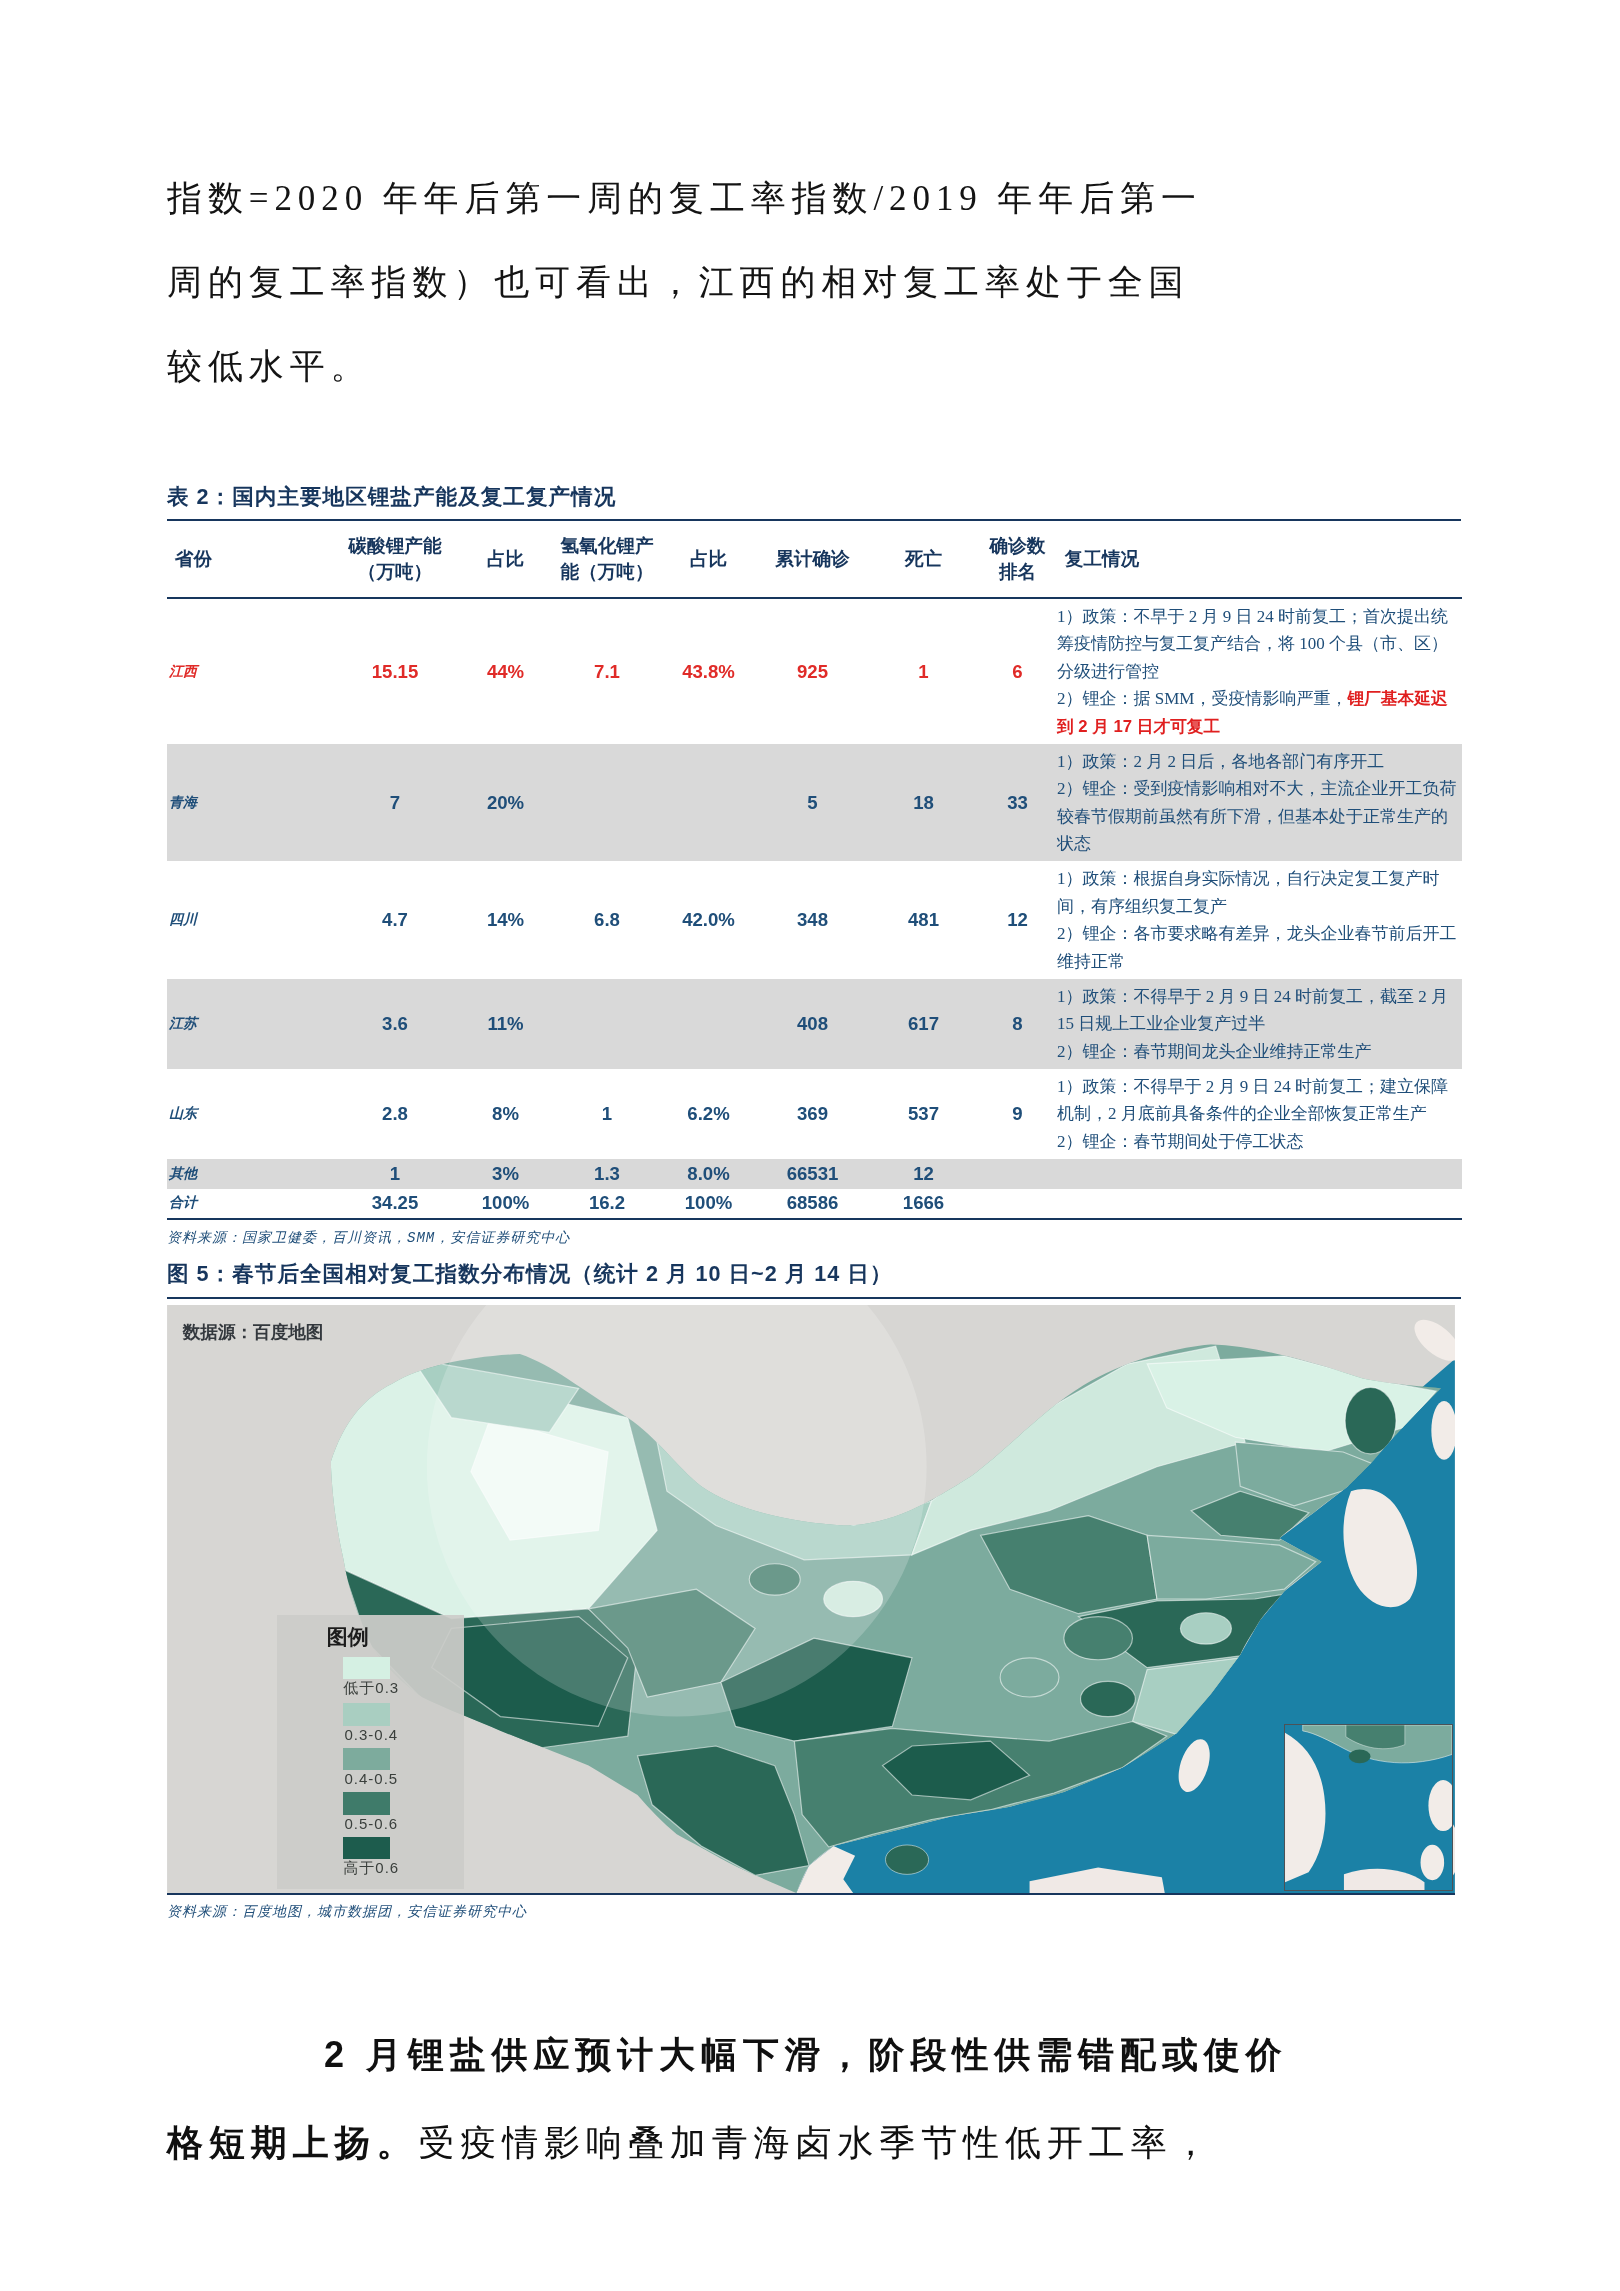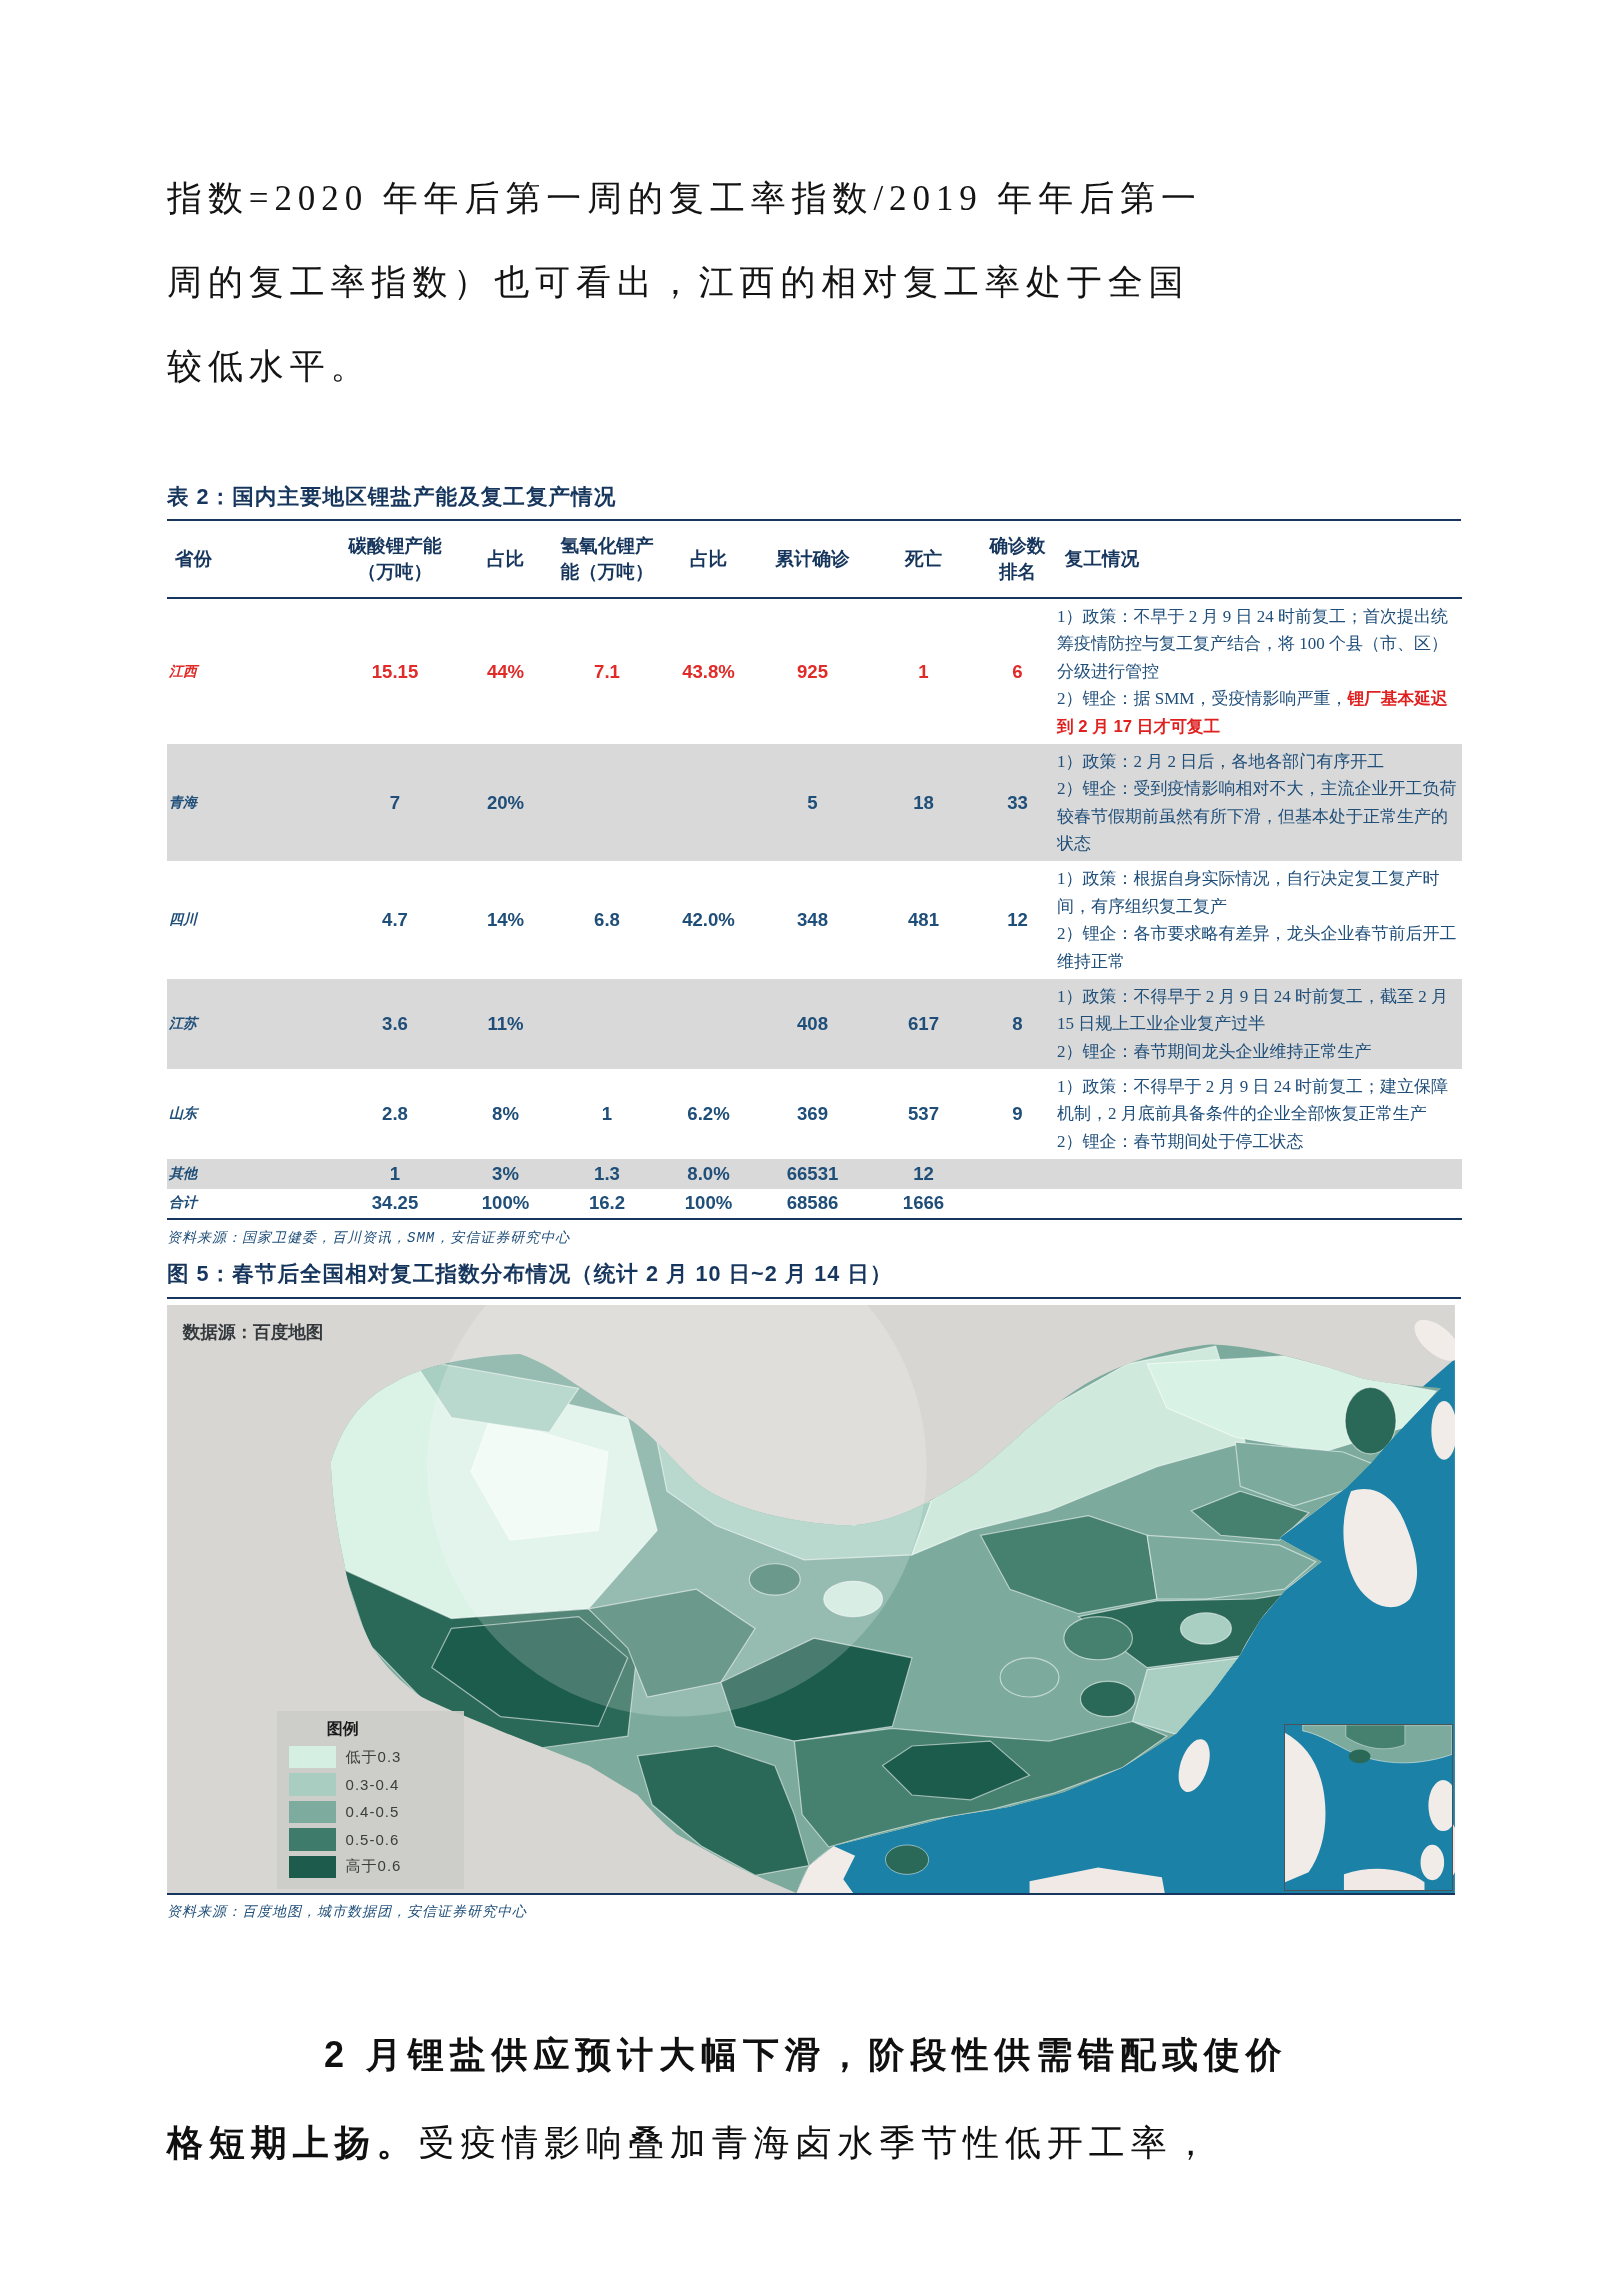--- a/index.html
+++ b/index.html
@@ -68,22 +68,22 @@
   .map-datalabel{
     position:absolute;left:15.7px;top:15.7px;
     font-family:"Liberation Sans","DejaVu Sans",sans-serif;
     font-size:17.6px;color:#33383d;font-weight:bold;
   }
   .map-legend{
     position:absolute;left:110px;bottom:3.9px;width:165px;
     background:rgba(204,204,201,0.93);padding:7.8px 9.8px 5.9px 11.8px;
     font-family:"Liberation Sans","DejaVu Sans",sans-serif;
   }
-  .legend-title{font-size:16px;font-weight:bold;color:#1c1c1c;margin-bottom:5.9px;padding-left:38px;}
-  .legend-row{display:flex;align-items:center;margin-bottom:4.9px;}
+  .legend-title{font-size:21px;font-weight:bold;color:#1c1c1c;margin-bottom:5.9px;padding-left:38px;}
+  .legend-row{display:flex;align-items:center;margin-bottom:4.9px;flex-direction:column;}
   .legend-swatch{width:47px;height:22.5px;margin-right:9.8px;flex:none;}
   .legend-label{font-size:15px;color:#3a3f3c;letter-spacing:1px;}
   .map-inset{
     position:absolute;right:2px;bottom:2px;width:169px;height:167px;
     border:1px solid #4c5257;box-sizing:border-box;overflow:hidden;
   }
 
   
   .closing{top:2011px;}
   .closing .line{font-size:36px;letter-spacing:5.9px;line-height:88px;white-space:nowrap;color:#101010;}

